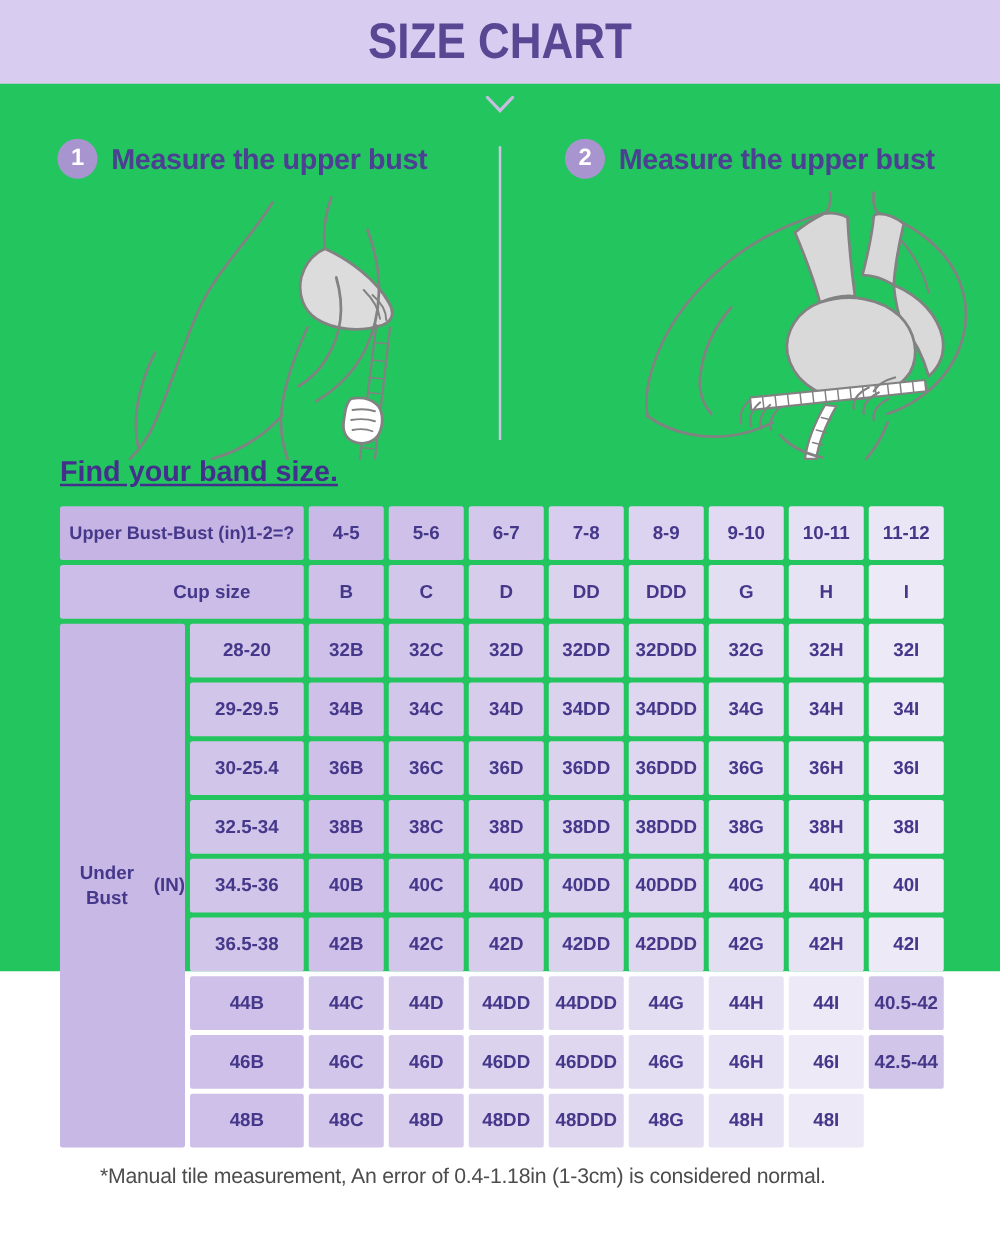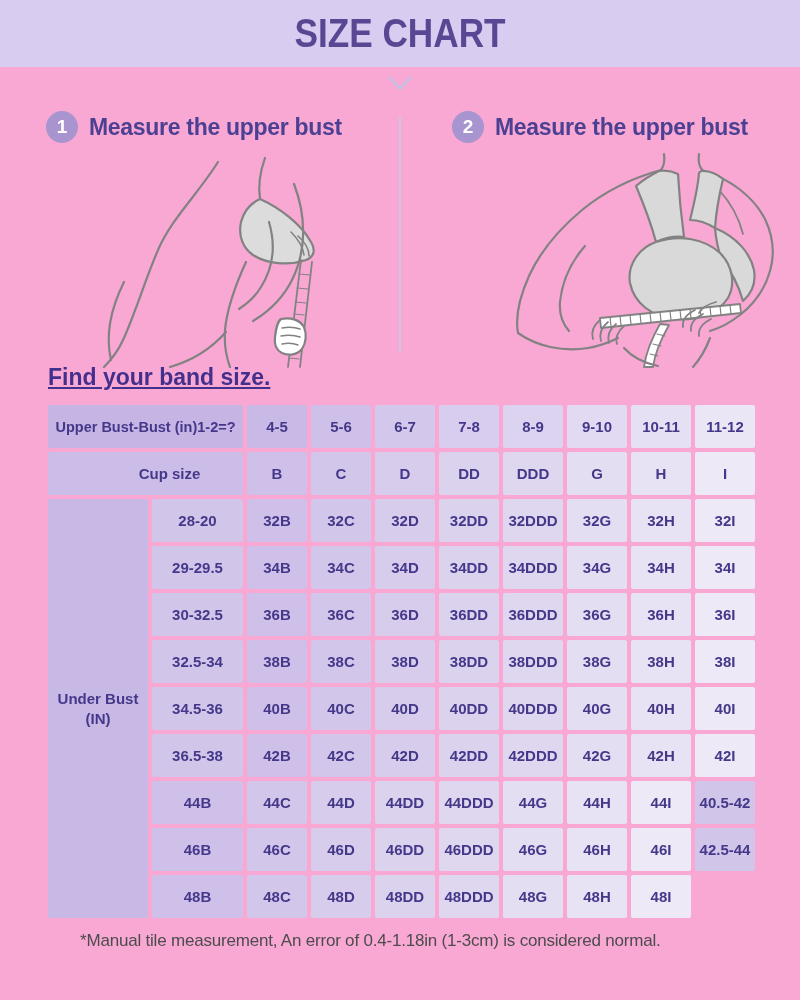--- a/index.html
+++ b/index.html
@@ -2,21 +2,21 @@
 <html><head>
 <meta charset="utf-8">
 <style>
   * { box-sizing: border-box; }
   html,body { margin:0; padding:0; }
   body {
     width:800px; height:1000px; background:#ffffff;
     font-family:"Liberation Sans", sans-serif;
     position:relative; overflow:hidden;
   }
-  .page { position:relative; width:800px; height:1000px; background:#f9a8d4; }
+  .page { position:relative; width:800px; height:777px; background:#22c55e; }
 
   
   .banner { position:absolute; left:0; top:0; width:800px; height:67px;
     background:#d8ccf0; display:flex; align-items:center; justify-content:center; }
   .banner h1 { margin:0; font-size:40px; font-weight:bold; color:#5a4794;
     letter-spacing:0; transform:scaleX(.88); white-space:nowrap; }
 
   .chevron { position:absolute; top:76px; left:50%; transform:translateX(-50%); }
 
   
@@ -41,21 +41,21 @@
   .size-table { position:absolute; left:48px; top:405px; width:707px;
     display:grid; grid-template-columns:100px 91px repeat(8,60px);
     grid-auto-rows:43px; gap:4px; }
   .cell { display:flex; align-items:center; justify-content:center;
     font-weight:bold; font-size:15px; color:#45388a; border-radius:2px;
     text-align:center; }
   .span2 { grid-column:span 2; }
   .c-diff { background:#c5b4e4; font-size:14.5px; }
   .c-cup  { background:#cbbde7;padding-left:48px; }
   .c-ub   { grid-column:1; grid-row:3 / span 9; background:#c8b8e5;
-            flex-direction:column; line-height:1.3; }
+            flex-direction:row; line-height:1.3; }
   .c-range{ background:#d1c5e9; }
   .cc0{background:#cec0e8}.cc1{background:#d2c6ea}.cc2{background:#d7ccec}
   .cc3{background:#dbd2ee}.cc4{background:#dfd7f0}.cc5{background:#e4def2}
   .cc6{background:#e8e3f4}.cc7{background:#ede9f7}
   .hdr.cc0{background:#c9b9e6}.hdr.cc1{background:#cec0e9}.hdr.cc2{background:#d3c7eb}
   .hdr.cc3{background:#d8cdee}.hdr.cc4{background:#dcd3f0}.hdr.cc5{background:#e1daf2}
   .hdr.cc6{background:#e6e0f4}.hdr.cc7{background:#ebe6f6}
 
   .footnote { position:absolute; left:47px; top:931px; font-size:17px;
     color:#4c4c4c; letter-spacing:-.2px; white-space:nowrap;margin-left:33px; }
@@ -175,21 +175,21 @@
       <div class="cell cc7">32I</div>
       <div class="cell c-range">29-29.5</div>
       <div class="cell cc0">34B</div>
       <div class="cell cc1">34C</div>
       <div class="cell cc2">34D</div>
       <div class="cell cc3">34DD</div>
       <div class="cell cc4">34DDD</div>
       <div class="cell cc5">34G</div>
       <div class="cell cc6">34H</div>
       <div class="cell cc7">34I</div>
-      <div class="cell c-range">30-32.5</div>
+      <div class="cell c-range">30-25.4</div>
       <div class="cell cc0">36B</div>
       <div class="cell cc1">36C</div>
       <div class="cell cc2">36D</div>
       <div class="cell cc3">36DD</div>
       <div class="cell cc4">36DDD</div>
       <div class="cell cc5">36G</div>
       <div class="cell cc6">36H</div>
       <div class="cell cc7">36I</div>
       <div class="cell c-range">32.5-34</div>
       <div class="cell cc0">38B</div>

